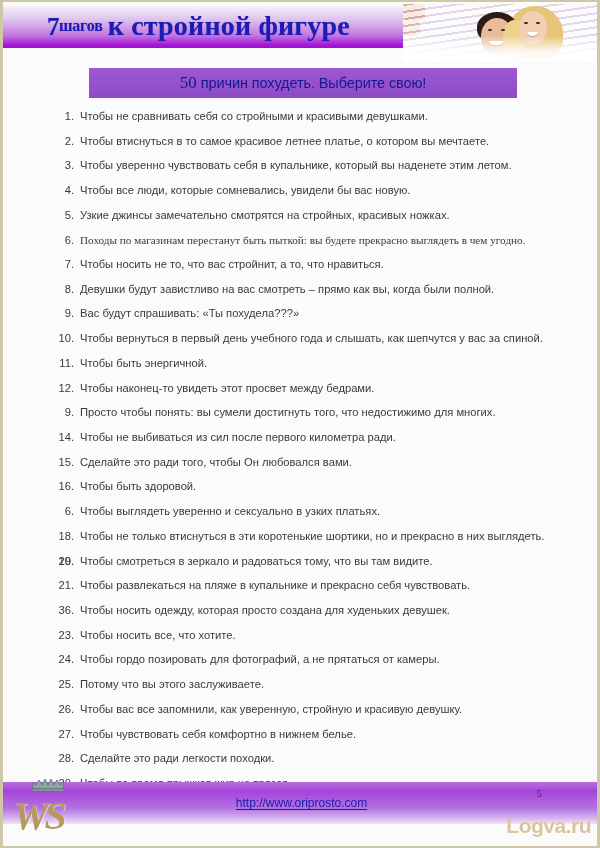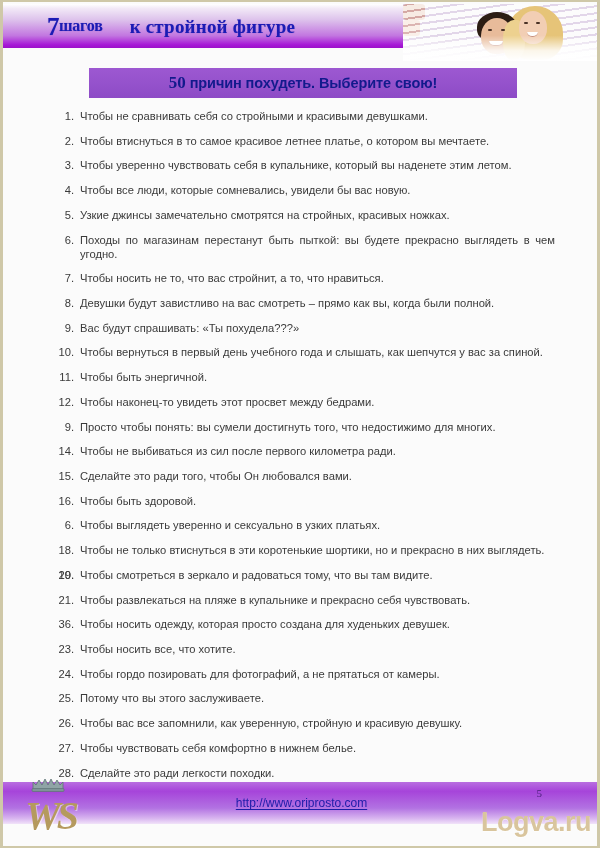--- a/index.html
+++ b/index.html
@@ -69,24 +69,23 @@
     line-height: 1;
     letter-spacing: -0.5px;
   }
   .t-small {
     font-size: 16px;
     line-height: 1;
     margin-right: 5px;
     letter-spacing: -0.2px;
   }
   .t-main {
-    font-size: 19px;
+    font-size: 28px;
     line-height: 1;
     letter-spacing: 0.2px;
-    margin-left: 22px;
   }
 
   
   .header-photo {
     position: absolute;
     left: 400px;
     top: 2px;
     width: 197px;
     height: 57px;
     overflow: hidden;
@@ -176,21 +175,21 @@
     width: 428px;
     height: 30px;
     background: linear-gradient(to bottom, #9d58d1 0%, #9552cc 50%, #8d4bc6 100%);
     display: flex;
     align-items: center;
     justify-content: center;
   }
   .subtitle-text {
     color: #121a8c;
     font-family: "Liberation Sans", sans-serif;
-    font-weight: bold;
+    font-weight: normal;
     font-size: 14.5px;
     white-space: nowrap;
     letter-spacing: -0.1px;
   }
   .subtitle-text .s-num {
     font-family: "Liberation Serif", serif;
     font-size: 17px;
     letter-spacing: 0;
   }
 
@@ -217,20 +216,21 @@
     left: 0;
     top: 0;
     width: 19px;
     text-align: right;
     font-size: 11.2px;
   }
   .reason-item.justified .txt {
     display: block;
     text-align: justify;
     text-justify: inter-word;
+    font-family: Liberation Serif, serif;
   }
   .reason-item.justified {
     margin-bottom: 10px;
   }
 
   
   .footer-band {
     position: absolute;
     left: 0;
     bottom: 22px;
@@ -269,21 +269,21 @@
     font-family: "Liberation Serif", serif;
     font-size: 11px;
   }
   .watermark {
     position: absolute;
     right: 6px;
     bottom: 8px;
     color: #d9c59d;
     font-family: "Liberation Sans", sans-serif;
     font-weight: bold;
-    font-size: 27px;
+    font-size: 21px;
     letter-spacing: -0.5px;
     text-shadow: 0 1px 0 rgba(255,255,255,.6);
   }
 
   
   .brand-logo {
     position: absolute;
     left: 8px;
     bottom: 4px;
     width: 76px;
@@ -302,21 +302,21 @@
     top: 16px;
     width: 74px;
     height: 52px;
     color: #b59a5e;
     font-family: "Liberation Serif", serif;
     font-style: italic;
     font-weight: bold;
     font-size: 40px;
     line-height: 52px;
     letter-spacing: -4px;
-    text-align: center;
+    text-align: left;
     text-shadow: 1px 1px 0 rgba(255,255,255,.5);
   }
 </style>
 </head>
 <body>
 
 <div class="page">
 
   <div class="header">
     <div class="header-bar"></div>

